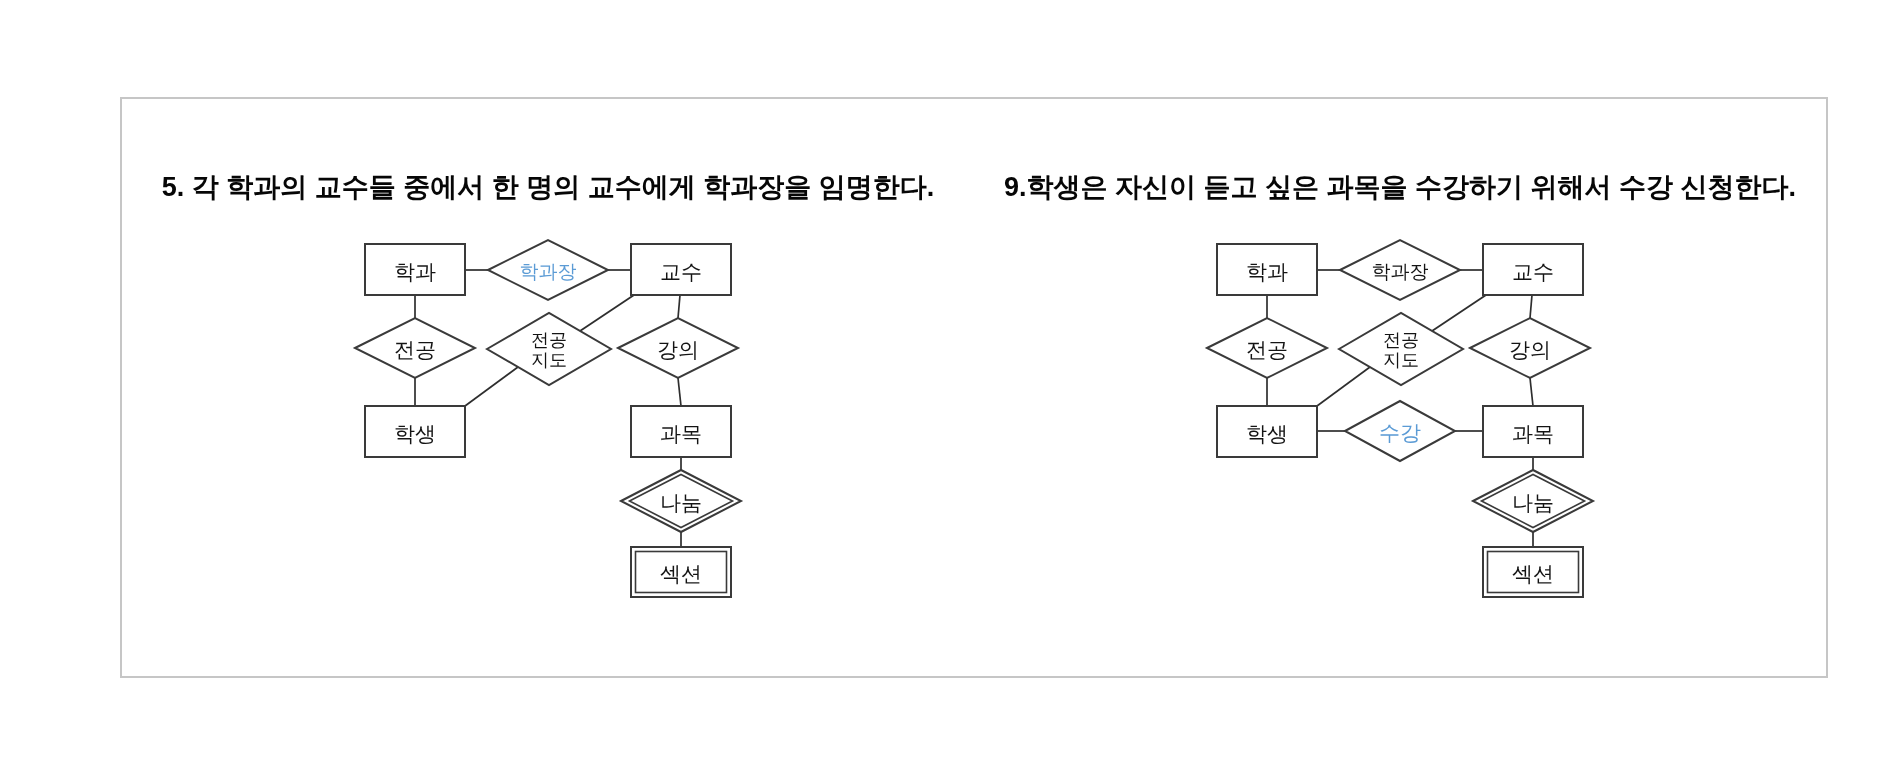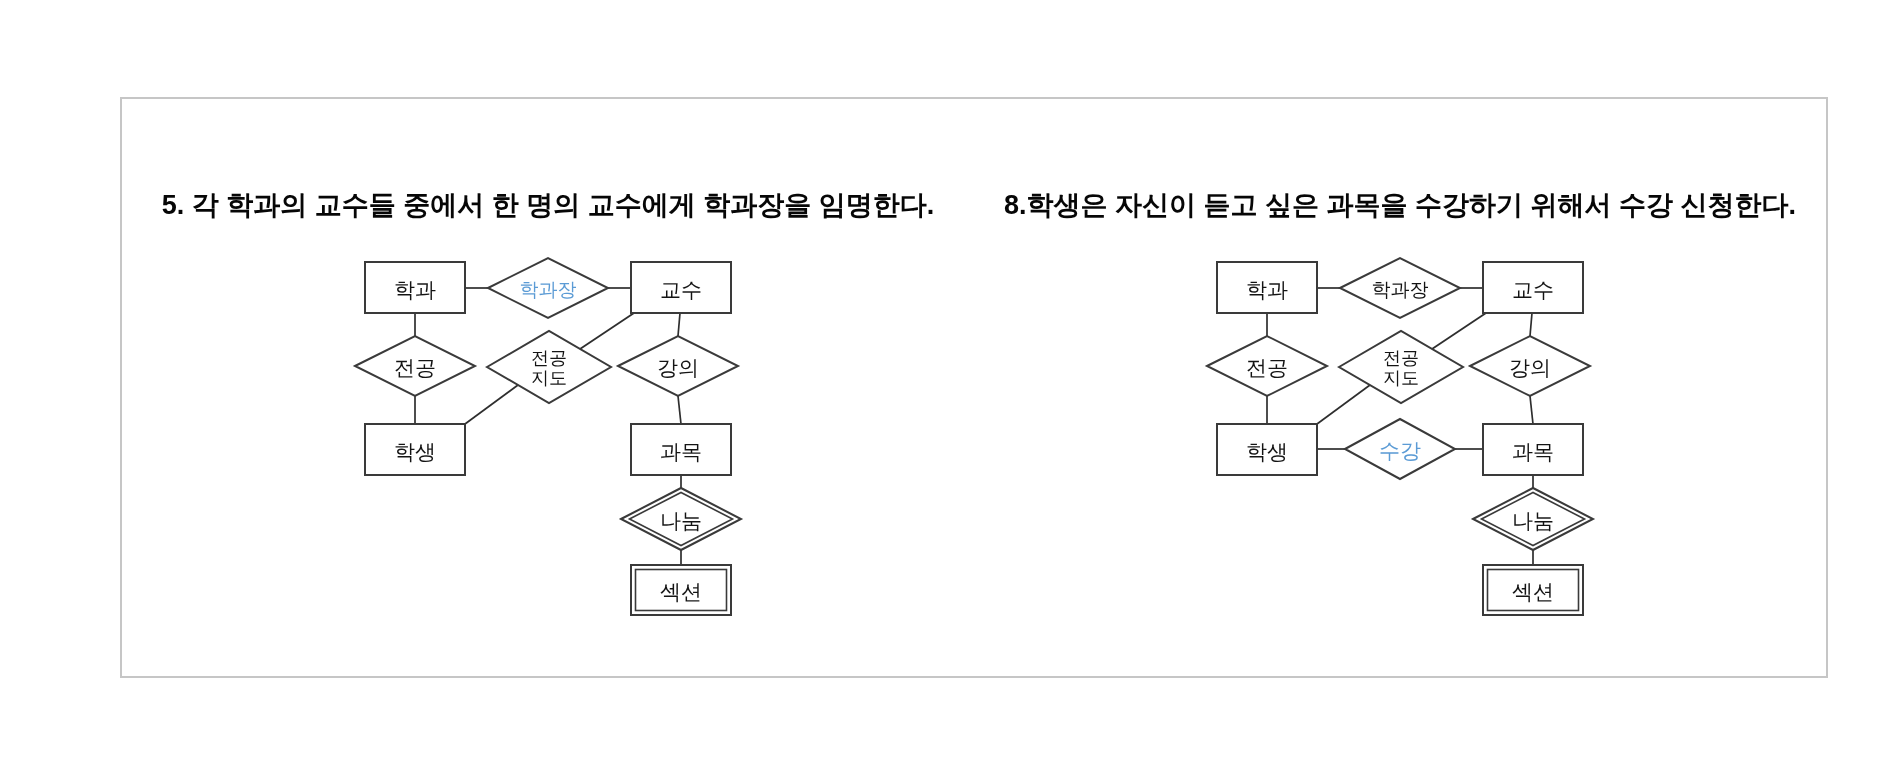--- a/index.html
+++ b/index.html
@@ -17,21 +17,21 @@
     width: 1708px;
     height: 581px;
     box-sizing: border-box;
     border: 2px solid #c6c6c6;
     background: #ffffff;
     display: flex;
   }
   .panel {
     flex: 1 1 50%;
     text-align: center;
-    padding-top: 89px;
+    padding-top: 71px;
     box-sizing: border-box;
   }
   .panel-title {
     font-size: 27px;
     font-weight: 700;
     color: #060606;
     letter-spacing: 0px;
     line-height: 34px;
     white-space: nowrap;
   }
@@ -108,21 +108,21 @@
       <text class="lbl lbl-sm" x="218" y="130">지도</text>
       <text class="lbl" x="347" y="119">강의</text>
       <text class="lbl" x="84" y="203">학생</text>
       <text class="lbl" x="350" y="203">과목</text>
       <text class="lbl" x="350" y="272">나눔</text>
       <text class="lbl" x="350" y="343">섹션</text>
     </svg>
   </div>
 
   <div class="panel">
-    <div class="panel-title">8.학생은 자신이 듣고 싶은 과목을 수강하기 위해서 수강 신청한다.</div>
+    <div class="panel-title">9.학생은 자신이 듣고 싶은 과목을 수강하기 위해서 수강 신청한다.</div>
 
     <svg class="er-svg" width="434" height="382" viewBox="0 0 434 382" xmlns="http://www.w3.org/2000/svg">
 
       <path class="conn" d="M134 40 H157"></path>
       <path class="conn" d="M277 40 H300"></path>
       <path class="conn" d="M84 65 V88"></path>
       <path class="conn" d="M84 148 V176"></path>
       <path class="conn" d="M349 65 L347 88"></path>
       <path class="conn" d="M347 148 L350 176"></path>
       <path class="conn" d="M303 65 L249 101"></path>

